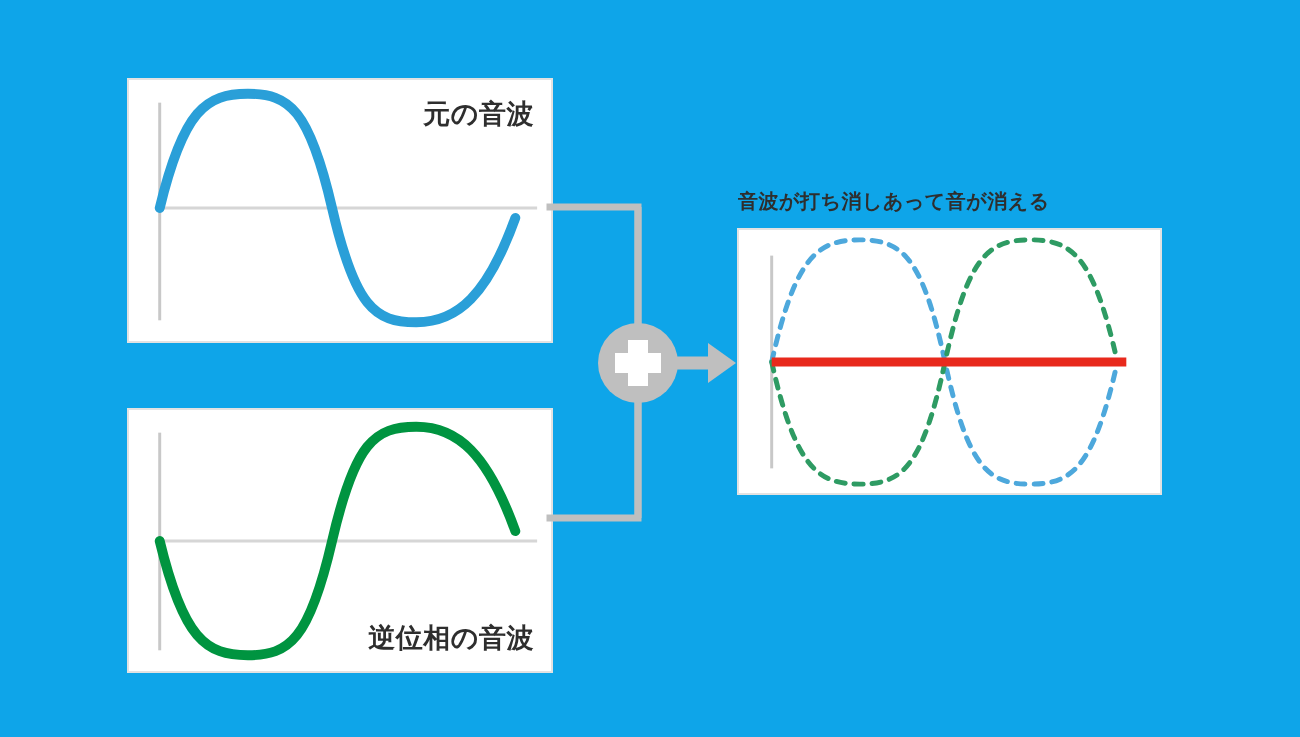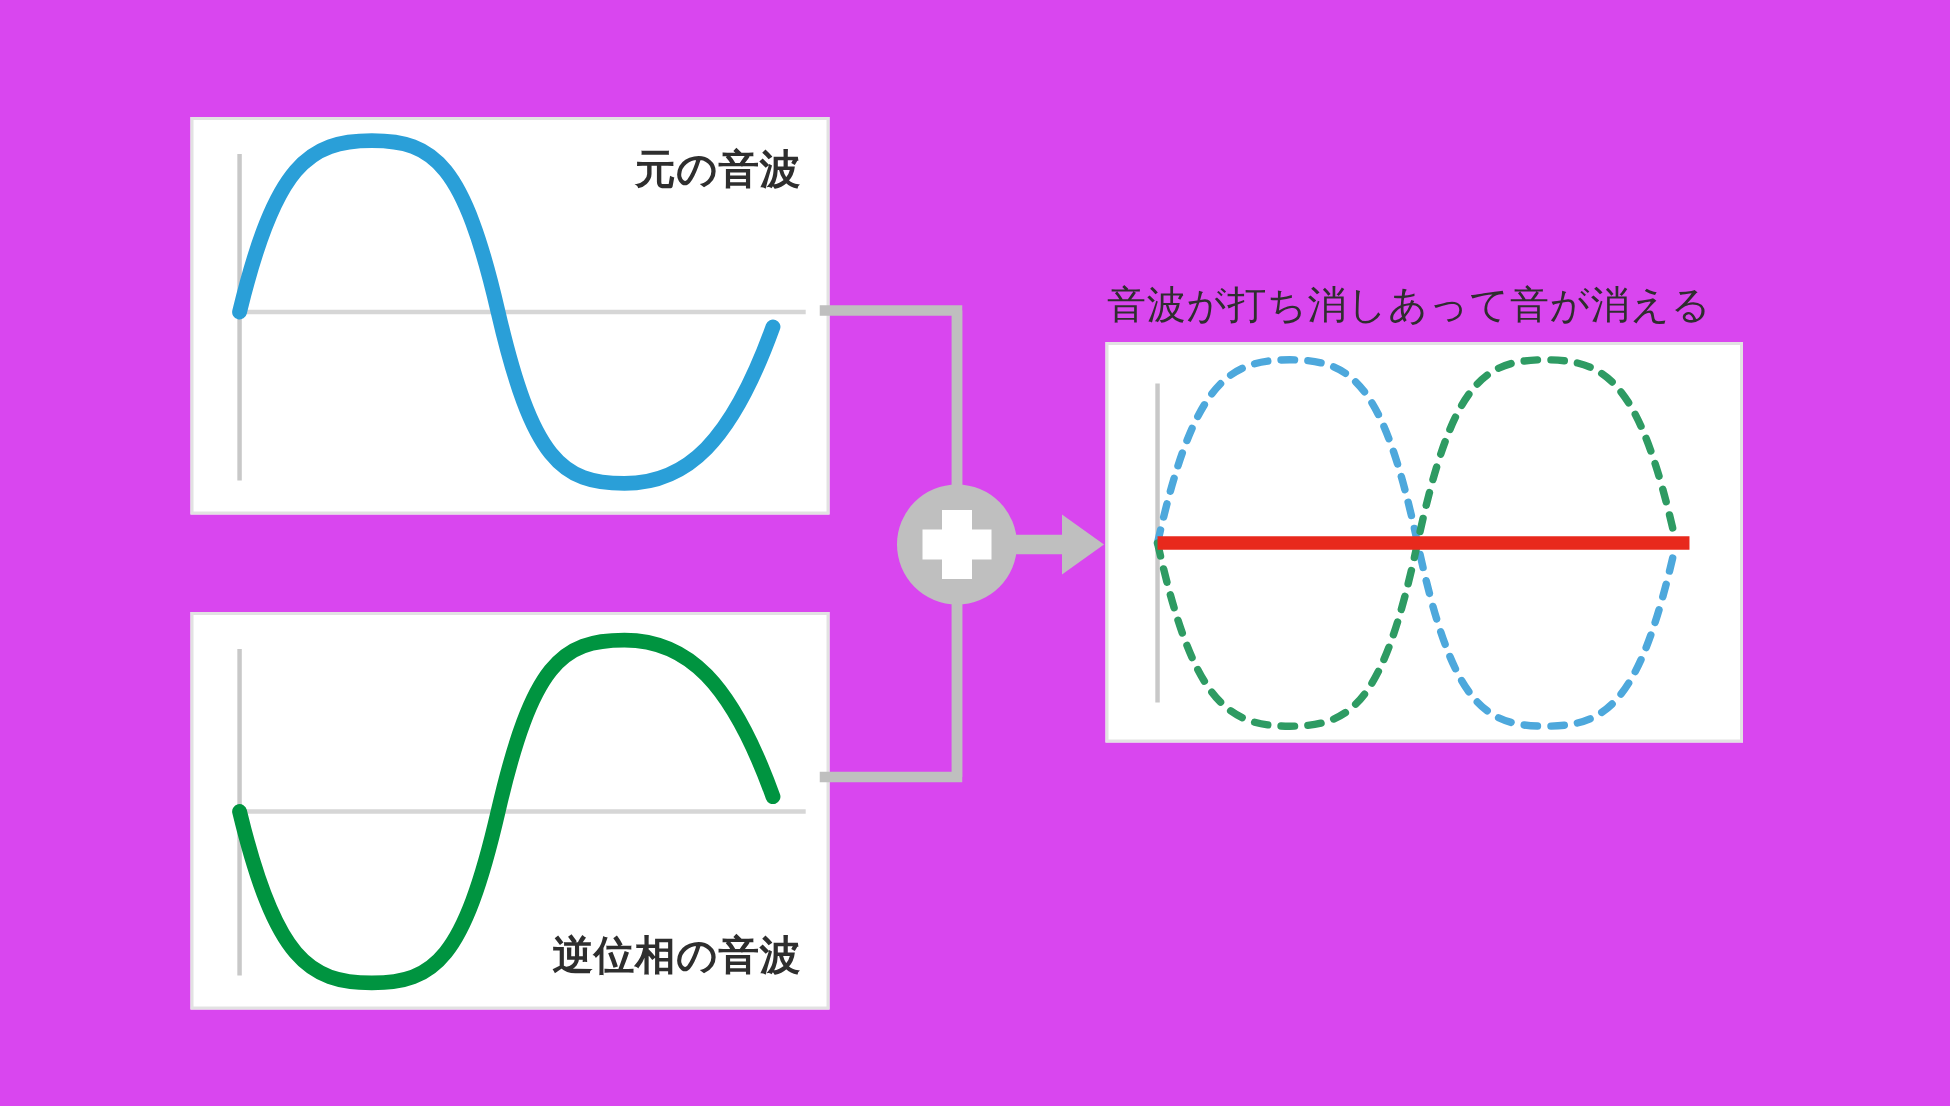--- a/index.html
+++ b/index.html
@@ -7,21 +7,21 @@
     padding: 0;
     background: #ffffff;
   }
   body {
     font-family: "DejaVu Sans", "Liberation Sans", sans-serif;
   }
   #stage {
     position: relative;
     width: 1300px;
     height: 737px;
-    background: #d946ef;
+    background: #0ea5e9;
     overflow: hidden;
   }
 
   
   .wave-panel {
     position: absolute;
     box-sizing: border-box;
     background: #ffffff;
     border: 2px solid #e2e2e2;
   }
@@ -70,22 +70,22 @@
   #caption-antiphase {
     right: 17px;
     bottom: 20px;
   }
 
   
   #result-title {
     position: absolute;
     left: 738px;
     top: 191px;
-    font-weight: normal;
-    font-size: 26px;
+    font-weight: bold;
+    font-size: 20px;
     line-height: 1;
     color: #2e2e2e;
     letter-spacing: 0.5px;
     white-space: nowrap;
     text-align: right;
   }
 
   
   #connector {
     position: absolute;

